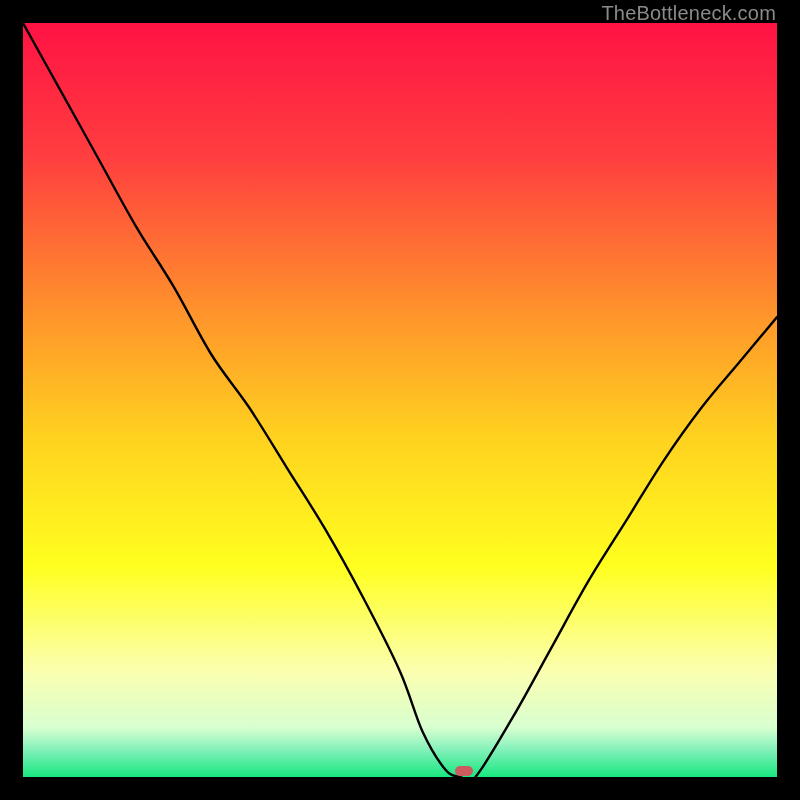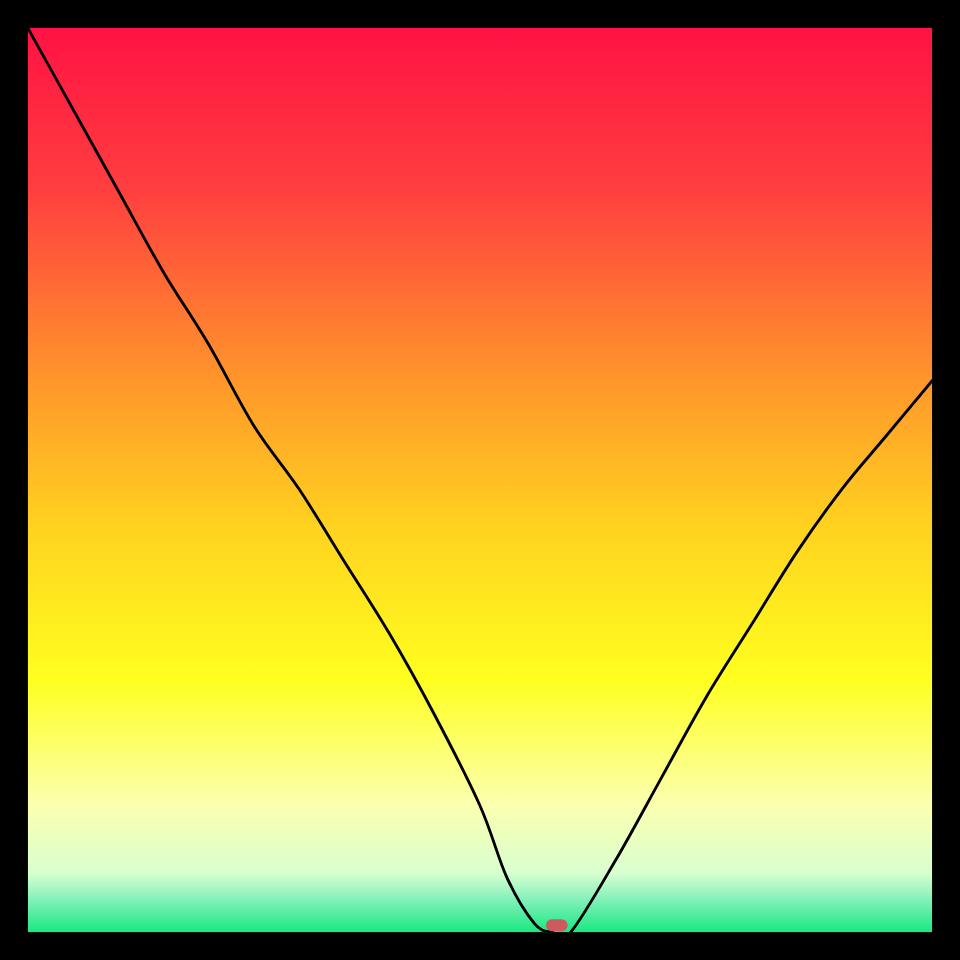--- a/index.html
+++ b/index.html
@@ -79,13 +79,14 @@
       <rect x="0" y="0" width="754" height="754" fill="url(#bg)"></rect>
     </svg>
 
     <svg class="curve-svg" viewBox="0 0 754 754" preserveAspectRatio="none">
       <path fill="none" stroke="#000000" stroke-width="2.4" stroke-linejoin="round" stroke-linecap="round" d="M 0.00 0.00 C 6.28 11.31, 25.13 45.24, 37.70 67.86 C 50.27 90.48, 62.83 113.10, 75.40 135.72 C 87.97 158.34, 100.53 182.22, 113.10 203.58 C 125.67 224.94, 138.23 242.54, 150.80 263.90 C 163.37 285.26, 175.93 311.65, 188.50 331.76 C 201.07 351.87, 213.63 365.69, 226.20 384.54 C 238.77 403.39, 251.33 424.75, 263.90 444.86 C 276.47 464.97, 289.03 483.82, 301.60 505.18 C 314.17 526.54, 326.73 549.16, 339.30 573.04 C 351.87 596.92, 366.95 625.82, 377.00 648.44 C 387.05 671.06, 392.08 692.42, 399.62 708.76 C 407.16 725.10, 415.96 738.92, 422.24 746.46 C 428.52 754.00, 432.29 752.74, 437.32 754.00 C 442.35 755.26, 443.60 764.05, 452.40 754.00 C 461.20 743.95, 477.53 715.04, 490.10 693.68 C 502.67 672.32, 515.23 648.44, 527.80 625.82 C 540.37 603.20, 552.93 579.32, 565.50 557.96 C 578.07 536.60, 590.63 517.75, 603.20 497.64 C 615.77 477.53, 628.33 456.17, 640.90 437.32 C 653.47 418.47, 666.03 400.88, 678.60 384.54 C 691.17 368.20, 703.73 354.38, 716.30 339.30 C 728.87 324.22, 747.72 301.60, 754.00 294.06"></path>
     </svg>
 
     <div class="marker" style="left: 432px; top: 743.1px; width: 18.1px; height: 9.8px; background: rgb(204, 90, 95);"></div>
   </div>
 
+  <div class="watermark">TheBottleneck.com</div>
 </div>
 
 </body></html>

